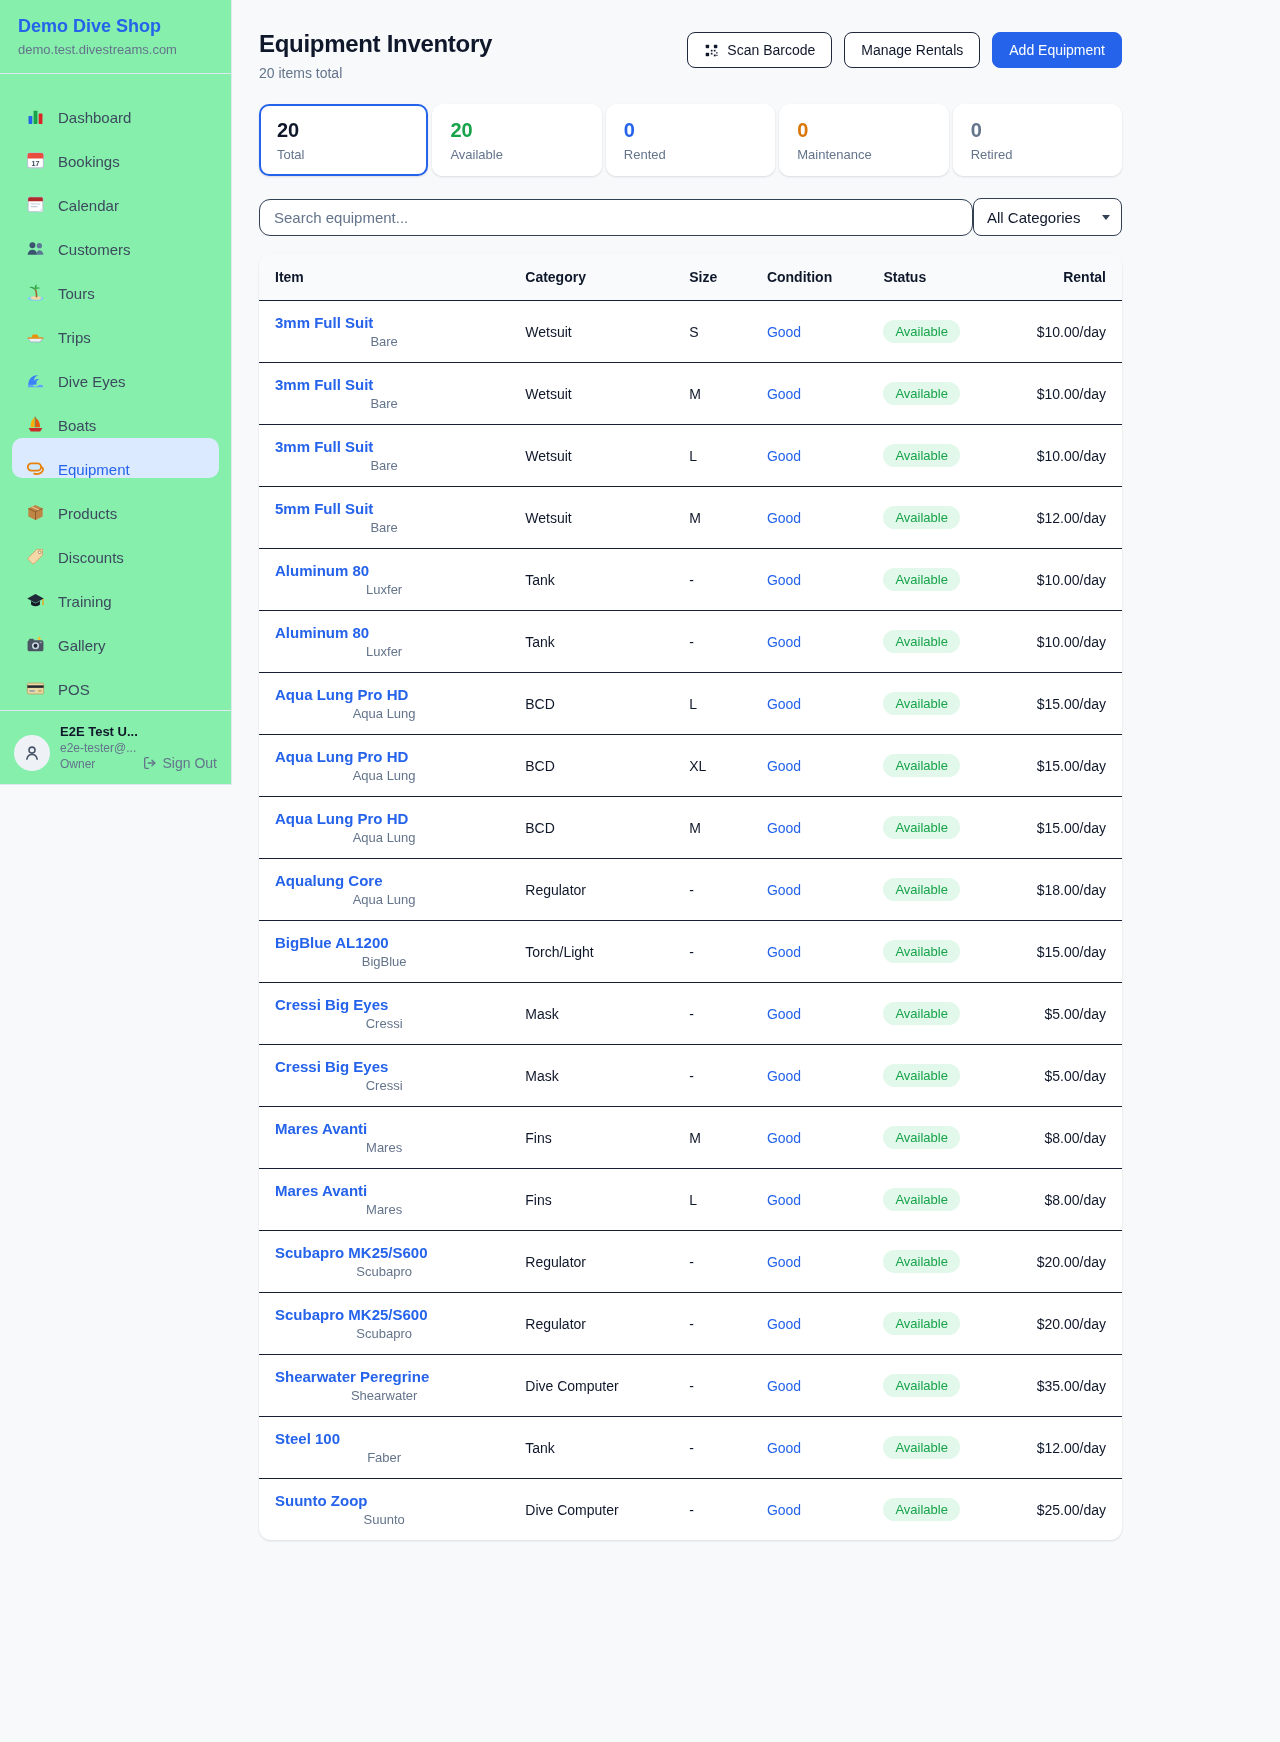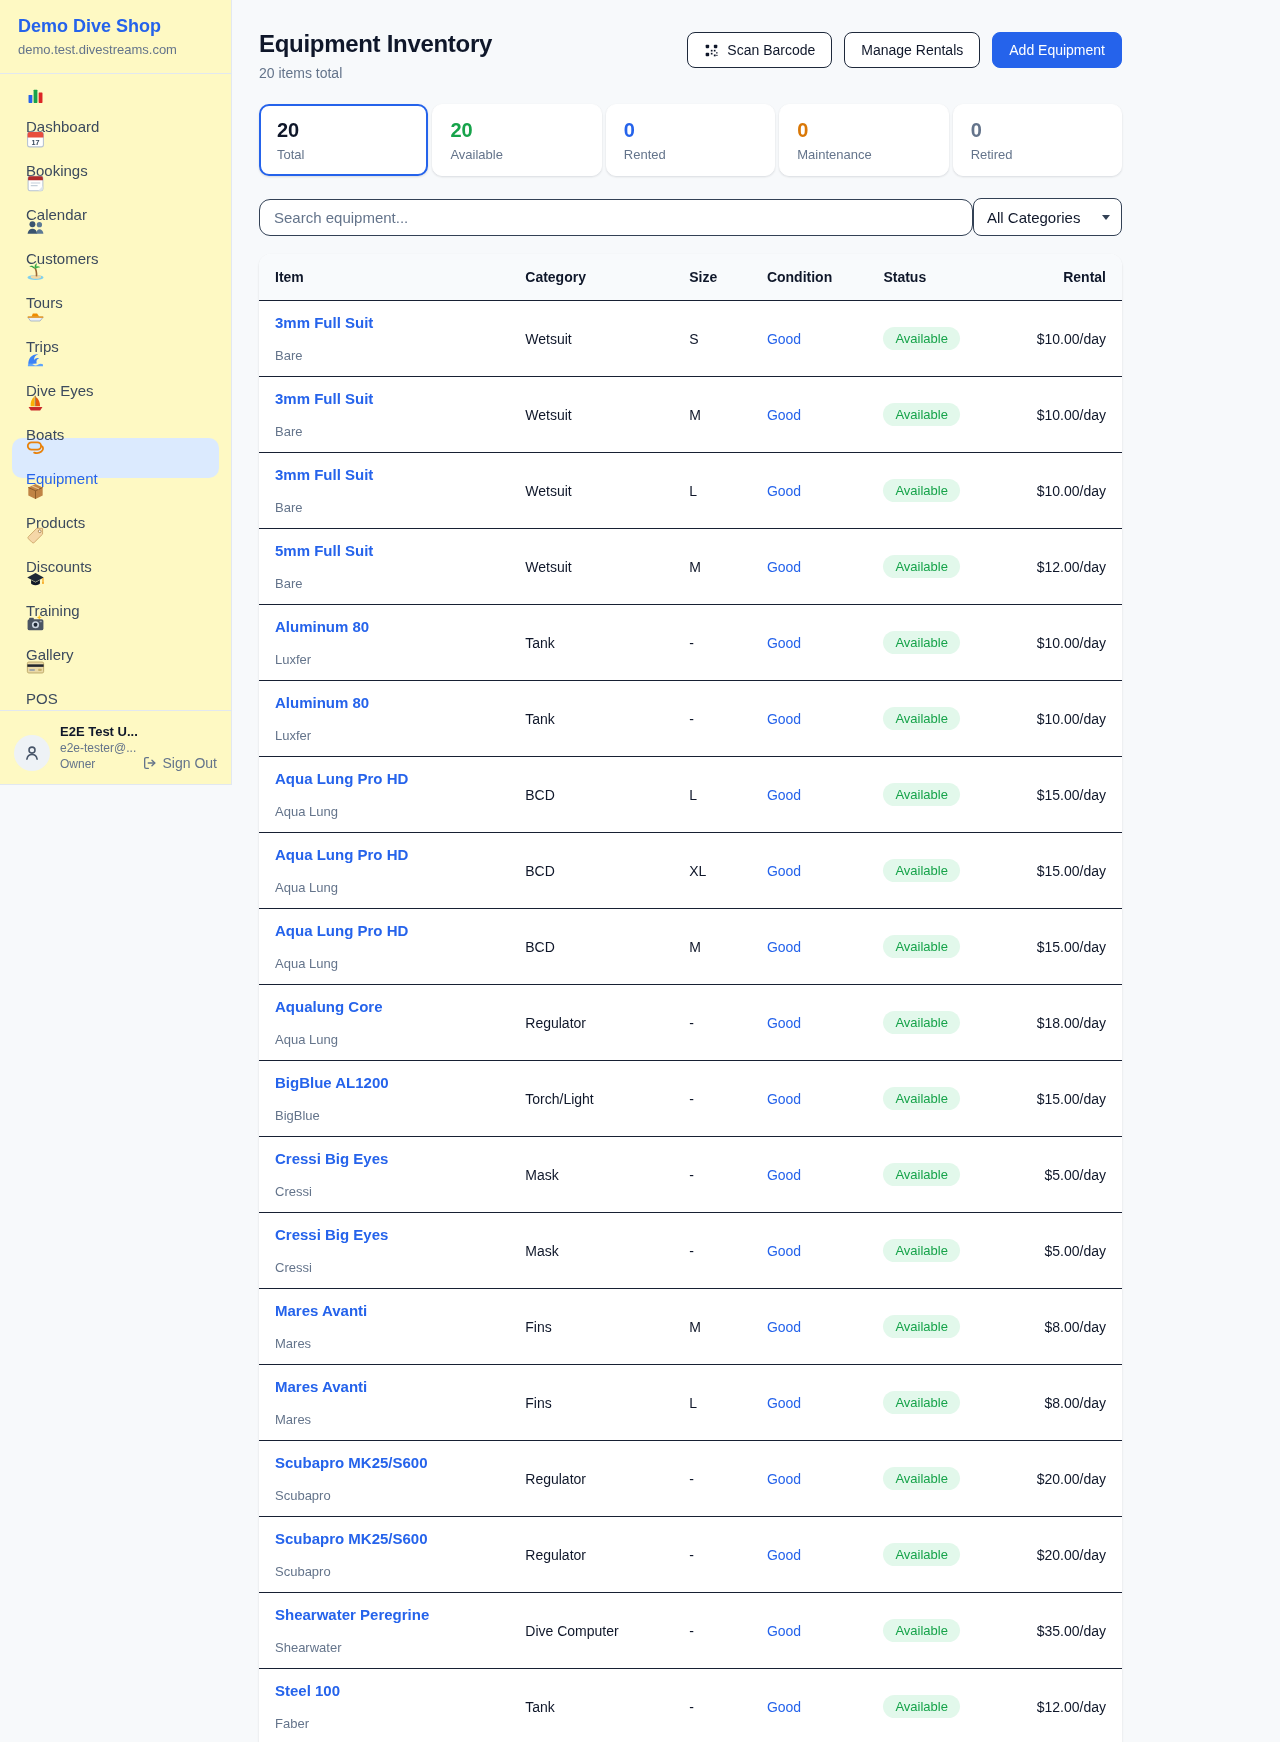--- a/index.html
+++ b/index.html
@@ -1,25 +1,25 @@
 <!DOCTYPE html>
 <html><head>
 <meta charset="utf-8">
 <style>
   * { margin:0; padding:0; box-sizing:border-box; }
   html,body { width:1280px; height:1742px; font-family:"Liberation Sans","DejaVu Sans",sans-serif; background:#f7f9fb; color:#0f172a; }
   body { position:relative; overflow:hidden; }
 
   
-  .sidebar { position:absolute; left:0; top:0; width:232px; background:#fef9c3; border-right:1px solid #e2e8f0; border-bottom:1px solid #e2e8f0; }
+  .sidebar { position:absolute; left:0; top:0; width:232px; background:#86efac; border-right:1px solid #e2e8f0; border-bottom:1px solid #e2e8f0; }
   .brand { padding:16px 18px 16px; border-bottom:1px solid #e2e8f0; }
   .brand-name { color:#2563eb; font-size:18px; font-weight:bold; }
   .brand-domain { color:#64748b; font-size:13px; margin-top:5px; }
   .nav { padding:12px 12px 8px; }
-  .nav-item { display:flex; align-items:flex-start; gap:13px; height:40px; padding:0 14px; margin-bottom:4px; border-radius:10px; cursor:pointer; text-decoration:none;flex-direction:column; }
+  .nav-item { display:flex; align-items:flex-end; gap:13px; height:40px; padding:0 14px; margin-bottom:4px; border-radius:10px; cursor:pointer; text-decoration:none; }
   .nav-item .nav-icon { width:19px; height:19px; flex:0 0 19px; }
   .nav-icon svg { width:100%; height:100%; display:block; }
   .nav-label { font-size:15px; color:#3c4a5d; }
   .nav-item.active { background:#dbeafe; }
   .nav-item.active .nav-label { color:#2563eb; font-weight:500; }
   .user-section { border-top:1px solid #e2e8f0; padding:13px 14px; display:flex; align-items:flex-end; gap:10px; }
   .avatar { width:36px; height:36px; border-radius:50%; background:#eef2f6; display:flex; align-items:center; justify-content:center; flex:0 0 36px; }
   .avatar svg { width:20px; height:20px; }
   .user-info { min-width:0; flex:1; }
   .user-name { font-size:13px; font-weight:bold; color:#0f172a; white-space:nowrap; }
@@ -57,21 +57,21 @@
   
   .table-card { margin-top:18px; background:#fff; border-radius:12px; box-shadow:0 1px 2px rgba(15,23,42,.08), 0 1px 3px rgba(15,23,42,.05); overflow:hidden; }
   table { width:100%; border-collapse:collapse; }
   thead tr { background:#f8fafc; }
   th { text-align:left; font-size:14px; font-weight:bold; color:#0f172a; padding:15px 16px; border-bottom:1px solid #172033; }
   th.col-rental { text-align:right; }
   tbody tr { border-bottom:1px solid #172033; }
   tbody tr:last-child { border-bottom:none; }
   td { padding:13px 16px; vertical-align:middle; font-size:14px; color:#0f172a; }
   .item-link { color:#2563eb; font-size:15px; font-weight:600; text-decoration:none; cursor:pointer; display:inline-block; }
-  .item-brand { color:#64748b; font-size:13px; margin-top:17px; }
+  .item-brand { color:#64748b; font-size:13px; margin-top:3px;text-align:center; }
   .condition-link { color:#2563eb; cursor:pointer; text-decoration:none; }
   .status-badge { display:inline-block; background:#e2f8eb; color:#16a34a; font-size:13px; padding:4px 12px; border-radius:999px; }
   .cell-rental { text-align:right; }
 </style>
 </head>
 <body>
 
 <aside class="sidebar">
   <div class="brand">
     <div class="brand-name">Demo Dive Shop</div>

